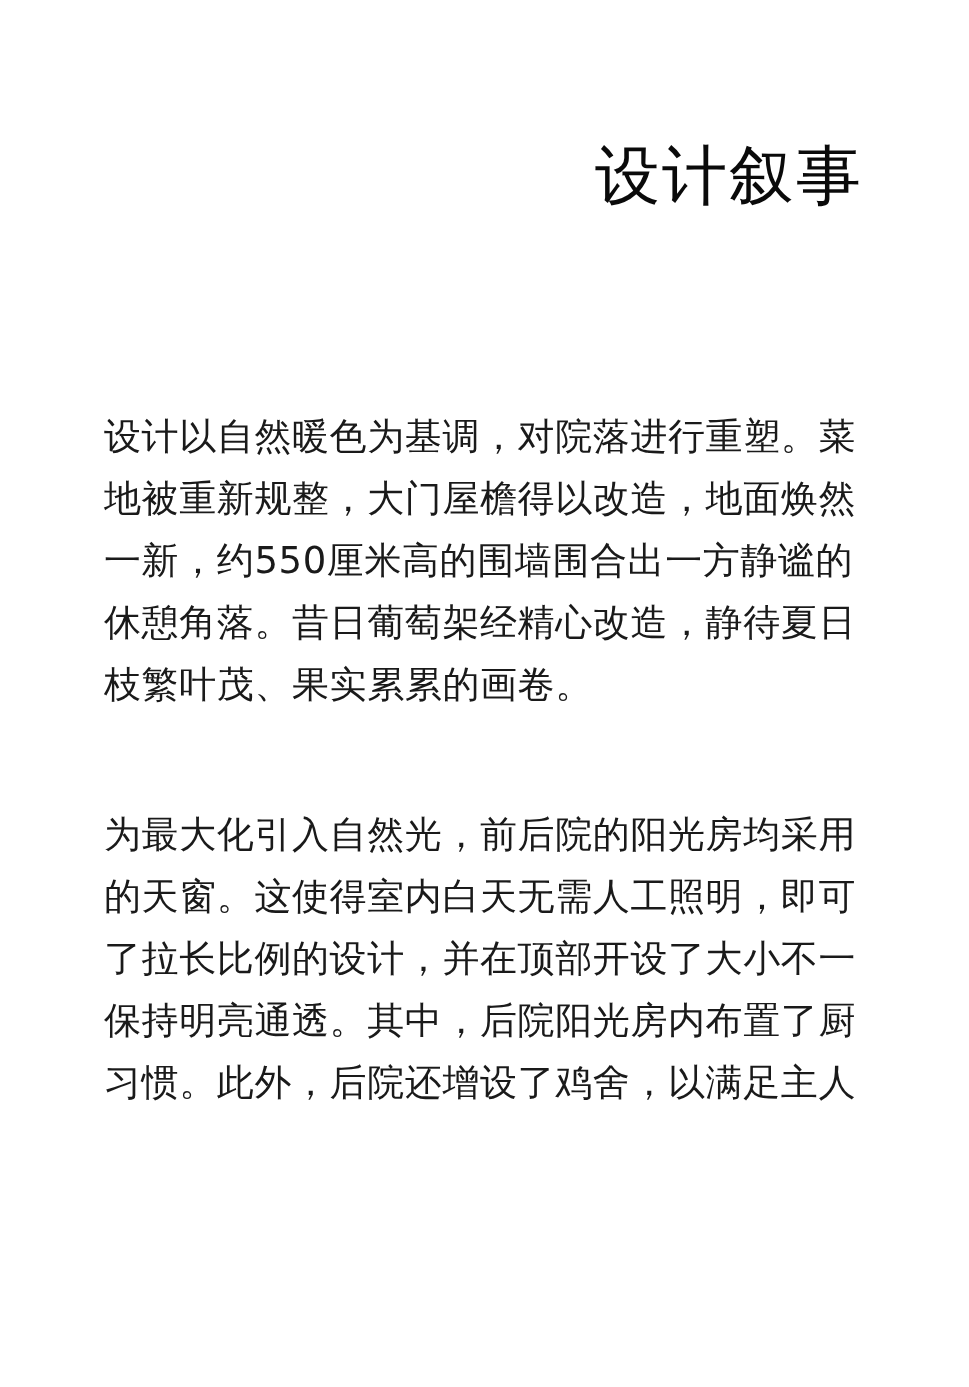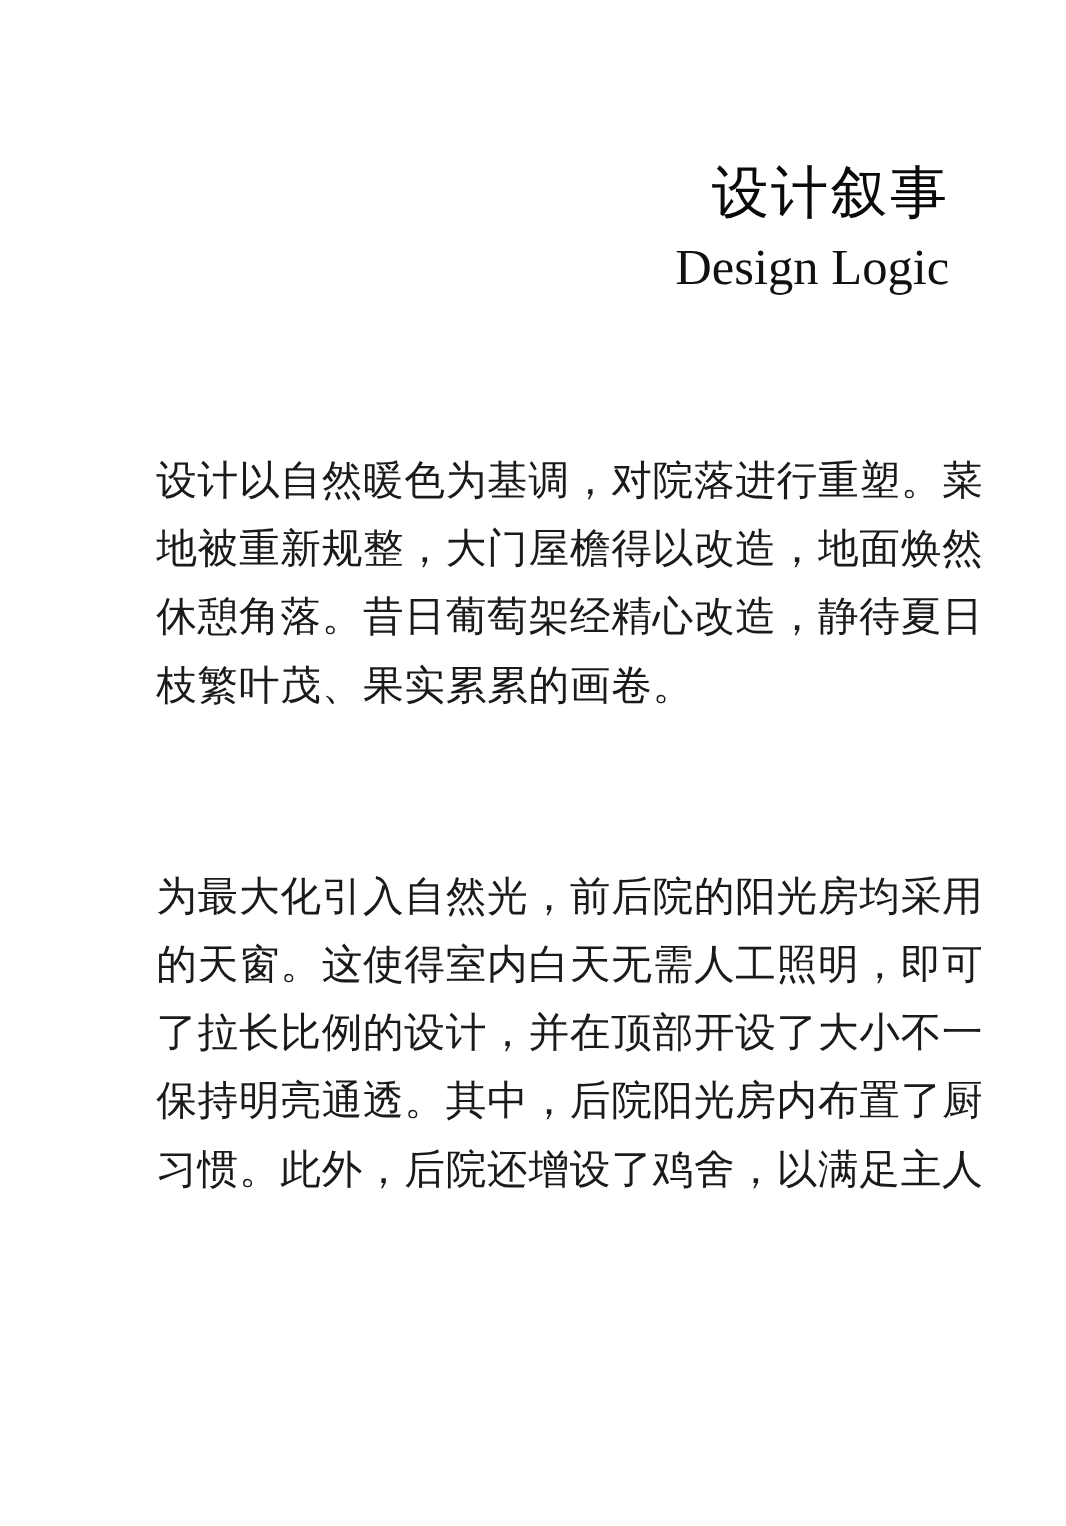--- a/index.html
+++ b/index.html
@@ -15,21 +15,21 @@
       color: #111111;
     }
     .header {
       position: absolute;
       right: 106px;
       top: 138px;
       text-align: right;
     }
     .title-cn {
       font-family: "DejaVu Sans", "Liberation Sans", sans-serif;
-      font-size: 52px;
+      font-size: 65px;
       line-height: 76px;
       font-weight: 500;
       letter-spacing: 2px;
       color: #0a0a0a;
       white-space: nowrap;
     }
     .title-en {
       font-family: "Liberation Serif", "DejaVu Serif", serif;
       font-size: 46px;
       line-height: 54px;
@@ -42,44 +42,43 @@
       left: 104px;
       width: 770px;
       font-family: "DejaVu Sans", "Liberation Sans", sans-serif;
       font-size: 37px;
       color: #1a1a1a;
     }
     .para {
       position: absolute;
       left: 0;
       width: 770px;
-      margin-left: 38px;
     }
     .line {
       display: block;
       height: 62px;
       line-height: 62px;
       white-space: nowrap;
       letter-spacing: 0.6px;
     }
     .p1 { top: 406px; }
-    .p2 { top: 784px; }
+    .p2 { top: 804px; }
   </style>
 </head>
 <body>
 
 <div class="header">
   <div class="title-cn">设计叙事</div>
-  <div class="title-en">Design Logic</div>
 </div>
 
 <div class="body-text">
   <div class="para p1">
     <span class="line">设计以自然暖色为基调，对院落进行重塑。菜</span>
     <span class="line">地被重新规整，大门屋檐得以改造，地面焕然</span>
+    <span class="line">一新，约550厘米高的围墙围合出一方静谧的</span>
     <span class="line">休憩角落。昔日葡萄架经精心改造，静待夏日</span>
     <span class="line">枝繁叶茂、果实累累的画卷。</span>
   </div>
   <div class="para p2">
     <span class="line">为最大化引入自然光，前后院的阳光房均采用</span>
     <span class="line">的天窗。这使得室内白天无需人工照明，即可</span>
     <span class="line">了拉长比例的设计，并在顶部开设了大小不一</span>
     <span class="line">保持明亮通透。其中，后院阳光房内布置了厨</span>
     <span class="line">习惯。此外，后院还增设了鸡舍，以满足主人</span>
   </div>

